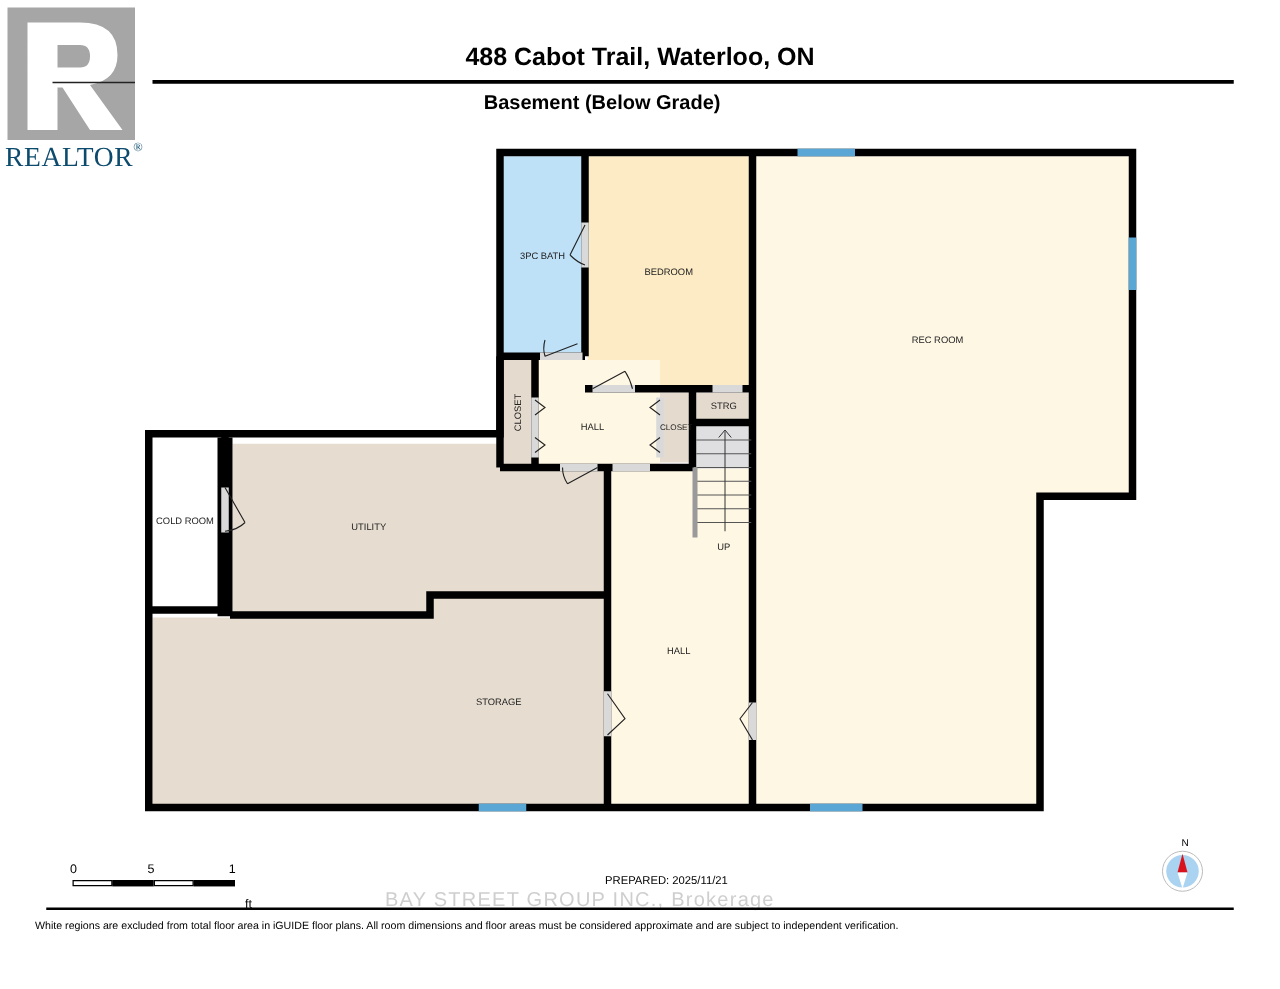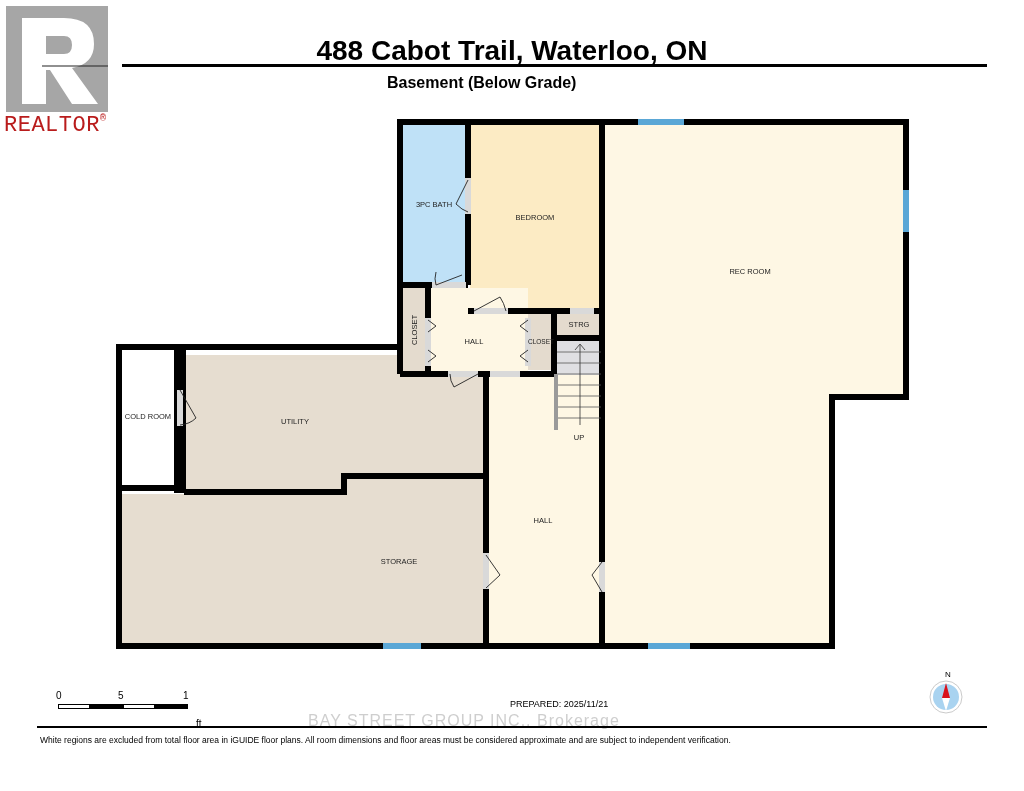--- a/index.html
+++ b/index.html
@@ -1,37 +1,37 @@
 <!DOCTYPE html>
 <html><head>
 <meta charset="utf-8">
 <style>
   html, body { margin: 0; padding: 0; background: #ffffff; }
   body { width: 1024px; height: 791px; position: relative; overflow: hidden;
          font-family: "Liberation Sans", sans-serif; color: #000; }
   .logo { position: absolute; left: 0; top: 0; width: 122px; height: 140px; }
   .logo-box { position: absolute; left: 6px; top: 6px; width: 102px; height: 106px; background: #a6a6a6; }
-  .logo-text { position: absolute; left: 4px; top: 113px; font-size: 22px; color: #b91c1c;
-               letter-spacing: 0.5px; font-family: Liberation Mono, monospace; }
+  .logo-text { position: absolute; left: 4px; top: 113px; font-size: 22px; color: #0c4a6e;
+               letter-spacing: 0.5px; font-family: Liberation Serif, serif; }
   .logo-reg { font-size: 10px; vertical-align: top; }
   .title { position: absolute; left: 0; width: 1024px; top: 35px; text-align: center;
-           font-size: 28px; font-weight: bold; }
+           font-size: 20px; font-weight: bold; }
   .title-rule { position: absolute; left: 122px; right: 37px; top: 64px; height: 3px; background: #000; }
   .subtitle { position: absolute; left: 387px; top: 74px; font-size: 16px; font-weight: bold; }
   .plan { position: absolute; left: 0; top: 0; }
   .room-label { font-family: "Liberation Sans", sans-serif; font-size: 7.5px; fill: #222; }
   .scale { position: absolute; left: 56px; top: 690px; width: 160px; height: 30px; }
   .scale-num { position: absolute; top: 0; font-size: 10px; }
   .scale-bar { position: absolute; top: 14px; height: 5px; border: 1px solid #000; box-sizing: border-box; }
-  .prepared { position: absolute; left: 486px; top: 699px; font-size: 9px; padding-left: 24px; }
+  .prepared { position: absolute; left: 460px; top: 699px; font-size: 9px; padding-left: 24px; }
   .compass { position: absolute; left: 928px; top: 668px; width: 40px; height: 50px; }
   .bottom-rule { position: absolute; left: 37px; right: 37px; top: 726px; height: 2px; background: #000; }
   .watermark { position: absolute; left: 308px; top: 712px; font-size: 16px; color: rgba(190,190,190,0.75);
                letter-spacing: 1px; white-space: nowrap; }
-  .disclaimer { position: absolute; left: 40px; top: 735px; font-size: 8.5px; white-space: nowrap; }
+  .disclaimer { position: absolute; left: 28px; top: 735px; font-size: 8.5px; white-space: nowrap; }
 </style>
 </head>
 <body>
 
 <div class="logo">
   <div class="logo-box">
     <svg width="102" height="106" viewBox="0 0 102 106">
       <path d="M16 12 H58 Q88 12 88 38 Q88 58 66 62 L92 98 H66 L44 64 H40 V98 H16 Z M40 30 V48 H58 Q66 48 66 39 Q66 30 58 30 Z" fill="#ffffff"></path>
       <line x1="36" y1="60" x2="102" y2="60" stroke="#222" stroke-width="1.2"></line>
     </svg>

